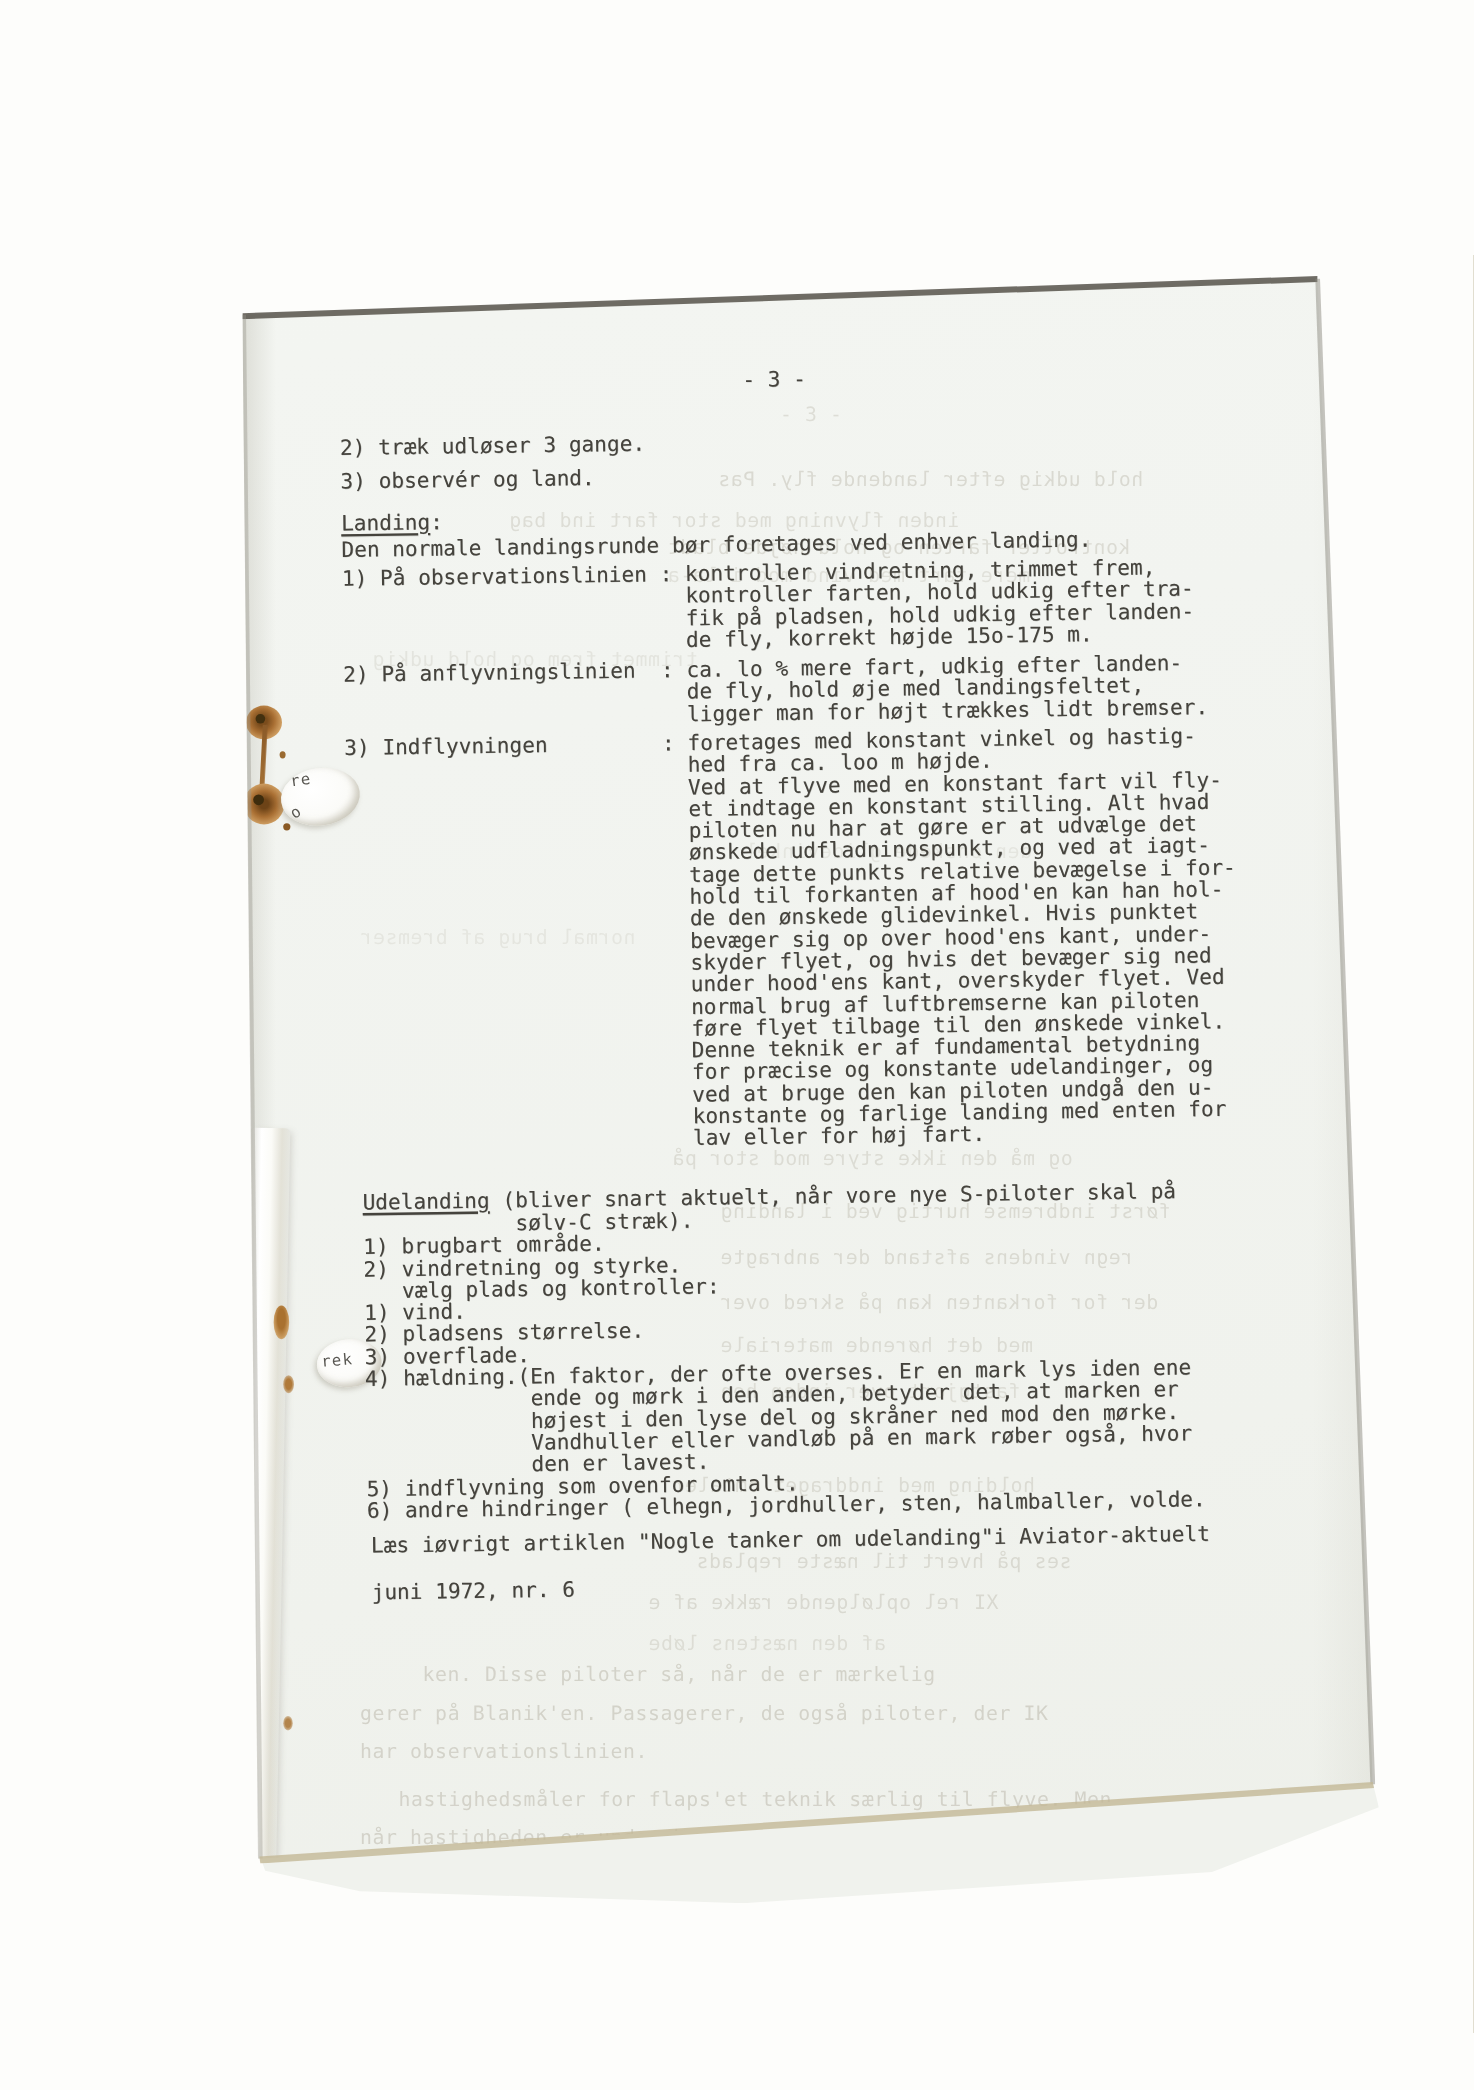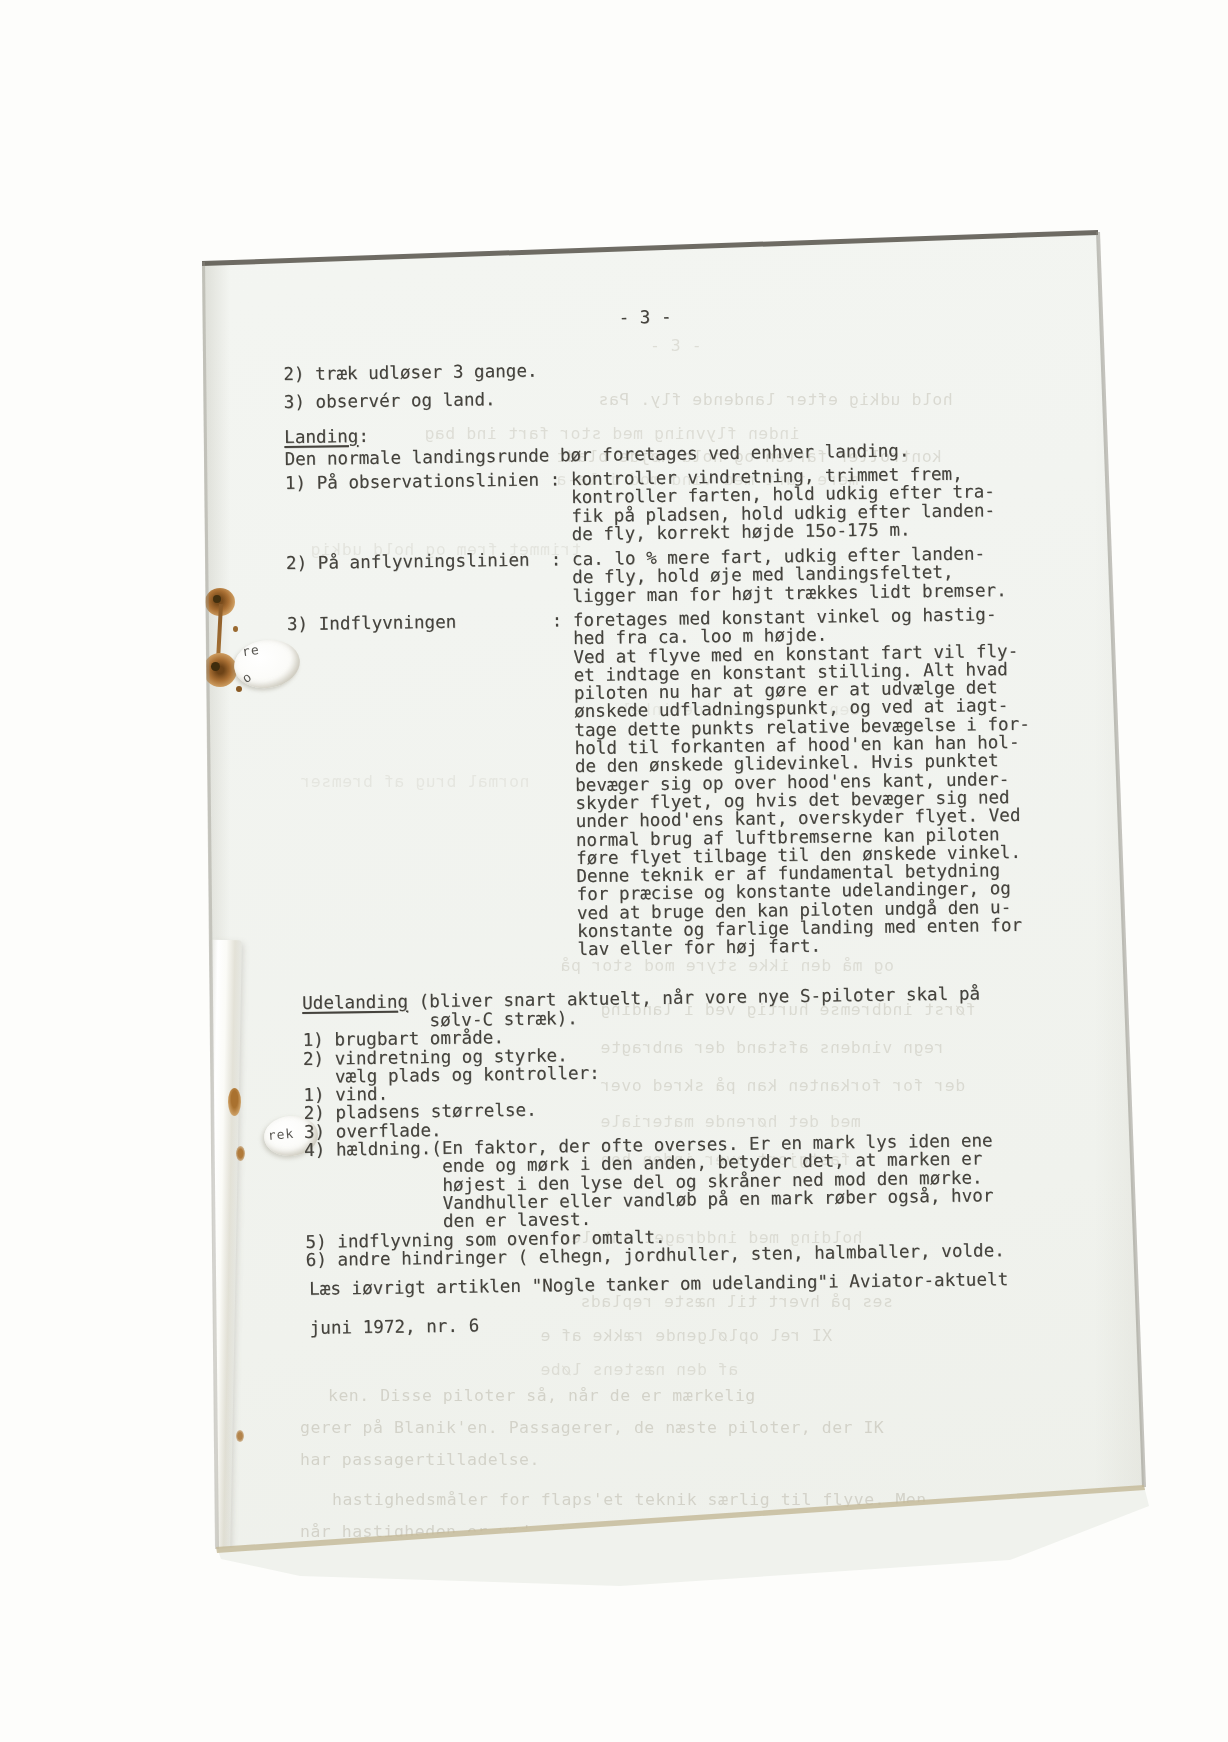--- a/index.html
+++ b/index.html
@@ -102,23 +102,23 @@
         <div class="ghost m" style="left: 560px; top: 956px; opacity: 0.22;">og må den ikke styre mod stor på</div>
         <div class="ghost m" style="left: 600px; top: 1000px; opacity: 0.24;">først indbremse hurtig ved i landing</div>
         <div class="ghost m" style="left: 600px; top: 1038px; opacity: 0.24;">regn vindens afstand der anbragte</div>
         <div class="ghost m" style="left: 600px; top: 1076px; opacity: 0.24;">der for forkanten kan på skred over</div>
         <div class="ghost m" style="left: 600px; top: 1112px; opacity: 0.22;">med det hørende materiale</div>
         <div class="ghost m" style="left: 600px; top: 1150px; opacity: 0.2;">fastgjort over inden hen</div>
         <div class="ghost m" style="left: 560px; top: 1228px; opacity: 0.22;">holding med inddraget omtaler</div>
         <div class="ghost m" style="left: 580px; top: 1292px; opacity: 0.24;">ses på hvert til næste replads</div>
         <div class="ghost m" style="left: 540px; top: 1326px; opacity: 0.24;">XI rel oplølgende række af e</div>
         <div class="ghost m" style="left: 540px; top: 1360px; opacity: 0.2;">af den næstens løbe</div>
-        <div class="ghost" style="left: 328px; top: 1386px; opacity: 0.3;">ken. Disse piloter så, når de er mærkelig</div>
-        <div class="ghost" style="left: 300px; top: 1418px; opacity: 0.3;">gerer på Blanik'en. Passagerer, de næste piloter, der IK</div>
-        <div class="ghost" style="left: 300px; top: 1450px; opacity: 0.3;">har passagertilladelse.</div>
+        <div class="ghost" style="left: 352px; top: 1386px; opacity: 0.3;">ken. Disse piloter så, når de er mærkelig</div>
+        <div class="ghost" style="left: 300px; top: 1418px; opacity: 0.3;">gerer på Blanik'en. Passagerer, de også piloter, der IK</div>
+        <div class="ghost" style="left: 300px; top: 1450px; opacity: 0.3;">har observationslinien.</div>
         <div class="ghost" style="left: 332px; top: 1490px; opacity: 0.3;">hastighedsmåler for flaps'et teknik særlig til flyve. Men</div>
         <div class="ghost" style="left: 300px; top: 1522px; opacity: 0.3;">når hastigheden er under kontrol (ca. 95 km/t) trækkes hele flaps</div>
       </div>
 
     <div class="crease"></div>
 
     <div class="stain st-a"></div>
     <div class="stain st-a2"></div>
     <div class="wire"></div>
     <div class="stain st-b"></div>

